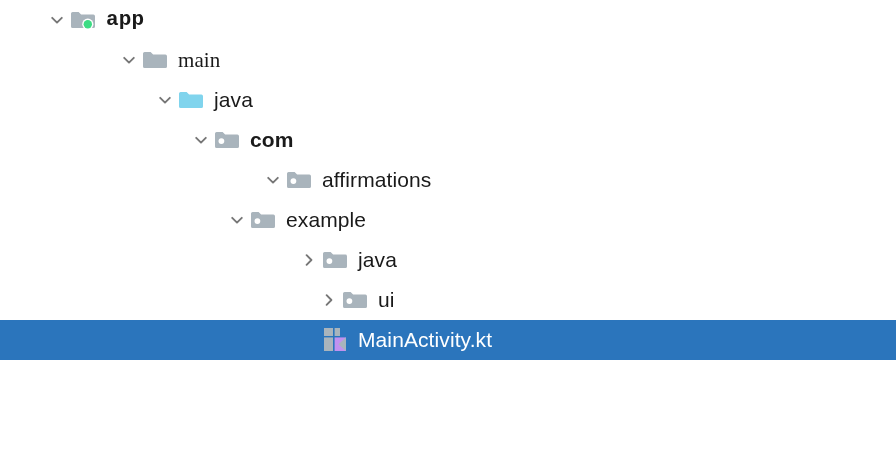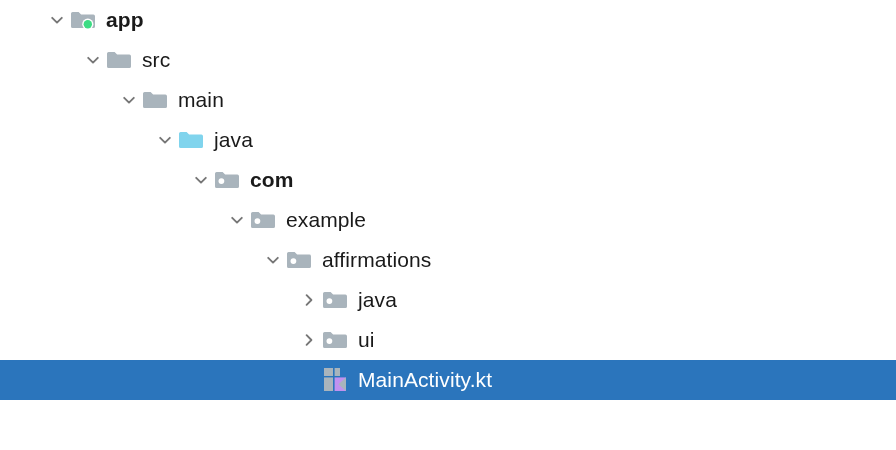--- a/index.html
+++ b/index.html
@@ -73,51 +73,37 @@
     color: #1A1A1A;
     letter-spacing: 0.1px;
   }
   .label.bold { font-weight: bold; }
   .label.white { color: #ffffff; }
 </style>
 </head>
 <body>
 
 <div id="tree">
-    <div class="row" style="height: 40px;">
+    <div class="row" style="height: 40px; font-family: Liberation Mono, monospace;">
       <span class="indent" style="width: 44px;"></span>
       <span class="chev">
         <svg width="18" height="18" viewBox="0 0 18 18" aria-hidden="true">
           <path d="M4.2 6.8 L9 11.6 L13.8 6.8" fill="none" stroke="#767676" stroke-width="1.9" stroke-linecap="round" stroke-linejoin="round"></path>
         </svg>
       </span>
       <span class="icon">
         <svg width="26" height="22" viewBox="0 0 26 22" aria-hidden="true">
           <path d="M1 4.5 A1.6 1.6 0 0 1 2.6 3 H8.6 L11.1 5.6 H23.4 A1.6 1.6 0 0 1 25 7.2 V17.4 A1.6 1.6 0 0 1 23.4 19 H2.6 A1.6 1.6 0 0 1 1 17.4 Z" fill="#A9B4BC"></path>
           <circle cx="17.8" cy="15.2" r="5.6" fill="#FFFFFF"></circle>
           <circle cx="17.8" cy="15.2" r="4.2" fill="#3DDC84"></circle>
         </svg>
       </span>
       <span class="label bold">app</span>
     </div>
-    <div class="row" style="height: 40px;">
-      <span class="indent" style="width: 80px;"></span>
-      <span class="chev">
-        <svg width="18" height="18" viewBox="0 0 18 18" aria-hidden="true">
-          <path d="M4.2 6.8 L9 11.6 L13.8 6.8" fill="none" stroke="#767676" stroke-width="1.9" stroke-linecap="round" stroke-linejoin="round"></path>
-        </svg>
-      </span>
-      <span class="icon">
-        <svg width="26" height="22" viewBox="0 0 26 22" aria-hidden="true">
-          <path d="M1 4.5 A1.6 1.6 0 0 1 2.6 3 H8.6 L11.1 5.6 H23.4 A1.6 1.6 0 0 1 25 7.2 V17.4 A1.6 1.6 0 0 1 23.4 19 H2.6 A1.6 1.6 0 0 1 1 17.4 Z" fill="#A9B4BC"></path>
-        </svg>
-      </span>
-      <span class="label">src</span>
-    </div>
-    <div class="row" style="height: 40px;">
+    <div class="row" style="height: 40px; font-family: Liberation Serif, serif;">
       <span class="indent" style="width: 116px;"></span>
       <span class="chev">
         <svg width="18" height="18" viewBox="0 0 18 18" aria-hidden="true">
           <path d="M4.2 6.8 L9 11.6 L13.8 6.8" fill="none" stroke="#767676" stroke-width="1.9" stroke-linecap="round" stroke-linejoin="round"></path>
         </svg>
       </span>
       <span class="icon">
         <svg width="26" height="22" viewBox="0 0 26 22" aria-hidden="true">
           <path d="M1 4.5 A1.6 1.6 0 0 1 2.6 3 H8.6 L11.1 5.6 H23.4 A1.6 1.6 0 0 1 25 7.2 V17.4 A1.6 1.6 0 0 1 23.4 19 H2.6 A1.6 1.6 0 0 1 1 17.4 Z" fill="#A9B4BC"></path>
         </svg>
@@ -147,65 +133,65 @@
       </span>
       <span class="icon">
         <svg width="26" height="22" viewBox="0 0 26 22" aria-hidden="true">
           <path d="M1 4.5 A1.6 1.6 0 0 1 2.6 3 H8.6 L11.1 5.6 H23.4 A1.6 1.6 0 0 1 25 7.2 V17.4 A1.6 1.6 0 0 1 23.4 19 H2.6 A1.6 1.6 0 0 1 1 17.4 Z" fill="#A9B4BC"></path>
           <circle cx="7.4" cy="12.1" r="2.9" fill="#FFFFFF"></circle>
         </svg>
       </span>
       <span class="label">com</span>
     </div>
     <div class="row" style="height: 40px;">
+      <span class="indent" style="width: 260px;"></span>
+      <span class="chev">
+        <svg width="18" height="18" viewBox="0 0 18 18" aria-hidden="true">
+          <path d="M4.2 6.8 L9 11.6 L13.8 6.8" fill="none" stroke="#767676" stroke-width="1.9" stroke-linecap="round" stroke-linejoin="round"></path>
+        </svg>
+      </span>
+      <span class="icon">
+        <svg width="26" height="22" viewBox="0 0 26 22" aria-hidden="true">
+          <path d="M1 4.5 A1.6 1.6 0 0 1 2.6 3 H8.6 L11.1 5.6 H23.4 A1.6 1.6 0 0 1 25 7.2 V17.4 A1.6 1.6 0 0 1 23.4 19 H2.6 A1.6 1.6 0 0 1 1 17.4 Z" fill="#A9B4BC"></path>
+          <circle cx="7.4" cy="12.1" r="2.9" fill="#FFFFFF"></circle>
+        </svg>
+      </span>
+      <span class="label">affirmations</span>
+    </div>
+    <div class="row" style="height: 40px;">
       <span class="indent" style="width: 224px;"></span>
       <span class="chev">
         <svg width="18" height="18" viewBox="0 0 18 18" aria-hidden="true">
           <path d="M4.2 6.8 L9 11.6 L13.8 6.8" fill="none" stroke="#767676" stroke-width="1.9" stroke-linecap="round" stroke-linejoin="round"></path>
         </svg>
       </span>
       <span class="icon">
         <svg width="26" height="22" viewBox="0 0 26 22" aria-hidden="true">
           <path d="M1 4.5 A1.6 1.6 0 0 1 2.6 3 H8.6 L11.1 5.6 H23.4 A1.6 1.6 0 0 1 25 7.2 V17.4 A1.6 1.6 0 0 1 23.4 19 H2.6 A1.6 1.6 0 0 1 1 17.4 Z" fill="#A9B4BC"></path>
           <circle cx="7.4" cy="12.1" r="2.9" fill="#FFFFFF"></circle>
         </svg>
       </span>
       <span class="label">example</span>
     </div>
     <div class="row" style="height: 40px;">
-      <span class="indent" style="width: 260px;"></span>
-      <span class="chev">
-        <svg width="18" height="18" viewBox="0 0 18 18" aria-hidden="true">
-          <path d="M4.2 6.8 L9 11.6 L13.8 6.8" fill="none" stroke="#767676" stroke-width="1.9" stroke-linecap="round" stroke-linejoin="round"></path>
-        </svg>
-      </span>
-      <span class="icon">
-        <svg width="26" height="22" viewBox="0 0 26 22" aria-hidden="true">
-          <path d="M1 4.5 A1.6 1.6 0 0 1 2.6 3 H8.6 L11.1 5.6 H23.4 A1.6 1.6 0 0 1 25 7.2 V17.4 A1.6 1.6 0 0 1 23.4 19 H2.6 A1.6 1.6 0 0 1 1 17.4 Z" fill="#A9B4BC"></path>
-          <circle cx="7.4" cy="12.1" r="2.9" fill="#FFFFFF"></circle>
-        </svg>
-      </span>
-      <span class="label">affirmations</span>
-    </div>
-    <div class="row" style="height: 40px;">
       <span class="indent" style="width: 296px;"></span>
       <span class="chev">
         <svg width="18" height="18" viewBox="0 0 18 18" aria-hidden="true">
           <path d="M6.6 4.2 L11.4 9 L6.6 13.8" fill="none" stroke="#767676" stroke-width="1.9" stroke-linecap="round" stroke-linejoin="round"></path>
         </svg>
       </span>
       <span class="icon">
         <svg width="26" height="22" viewBox="0 0 26 22" aria-hidden="true">
           <path d="M1 4.5 A1.6 1.6 0 0 1 2.6 3 H8.6 L11.1 5.6 H23.4 A1.6 1.6 0 0 1 25 7.2 V17.4 A1.6 1.6 0 0 1 23.4 19 H2.6 A1.6 1.6 0 0 1 1 17.4 Z" fill="#A9B4BC"></path>
           <circle cx="7.4" cy="12.1" r="2.9" fill="#FFFFFF"></circle>
         </svg>
       </span>
       <span class="label">java</span>
     </div>
-    <div class="row" style="height: 40px;">
+    <div class="row" style="height: 40px; padding-left: 20px;">
       <span class="indent" style="width: 296px;"></span>
       <span class="chev">
         <svg width="18" height="18" viewBox="0 0 18 18" aria-hidden="true">
           <path d="M6.6 4.2 L11.4 9 L6.6 13.8" fill="none" stroke="#767676" stroke-width="1.9" stroke-linecap="round" stroke-linejoin="round"></path>
         </svg>
       </span>
       <span class="icon">
         <svg width="26" height="22" viewBox="0 0 26 22" aria-hidden="true">
           <path d="M1 4.5 A1.6 1.6 0 0 1 2.6 3 H8.6 L11.1 5.6 H23.4 A1.6 1.6 0 0 1 25 7.2 V17.4 A1.6 1.6 0 0 1 23.4 19 H2.6 A1.6 1.6 0 0 1 1 17.4 Z" fill="#A9B4BC"></path>
           <circle cx="7.4" cy="12.1" r="2.9" fill="#FFFFFF"></circle>

